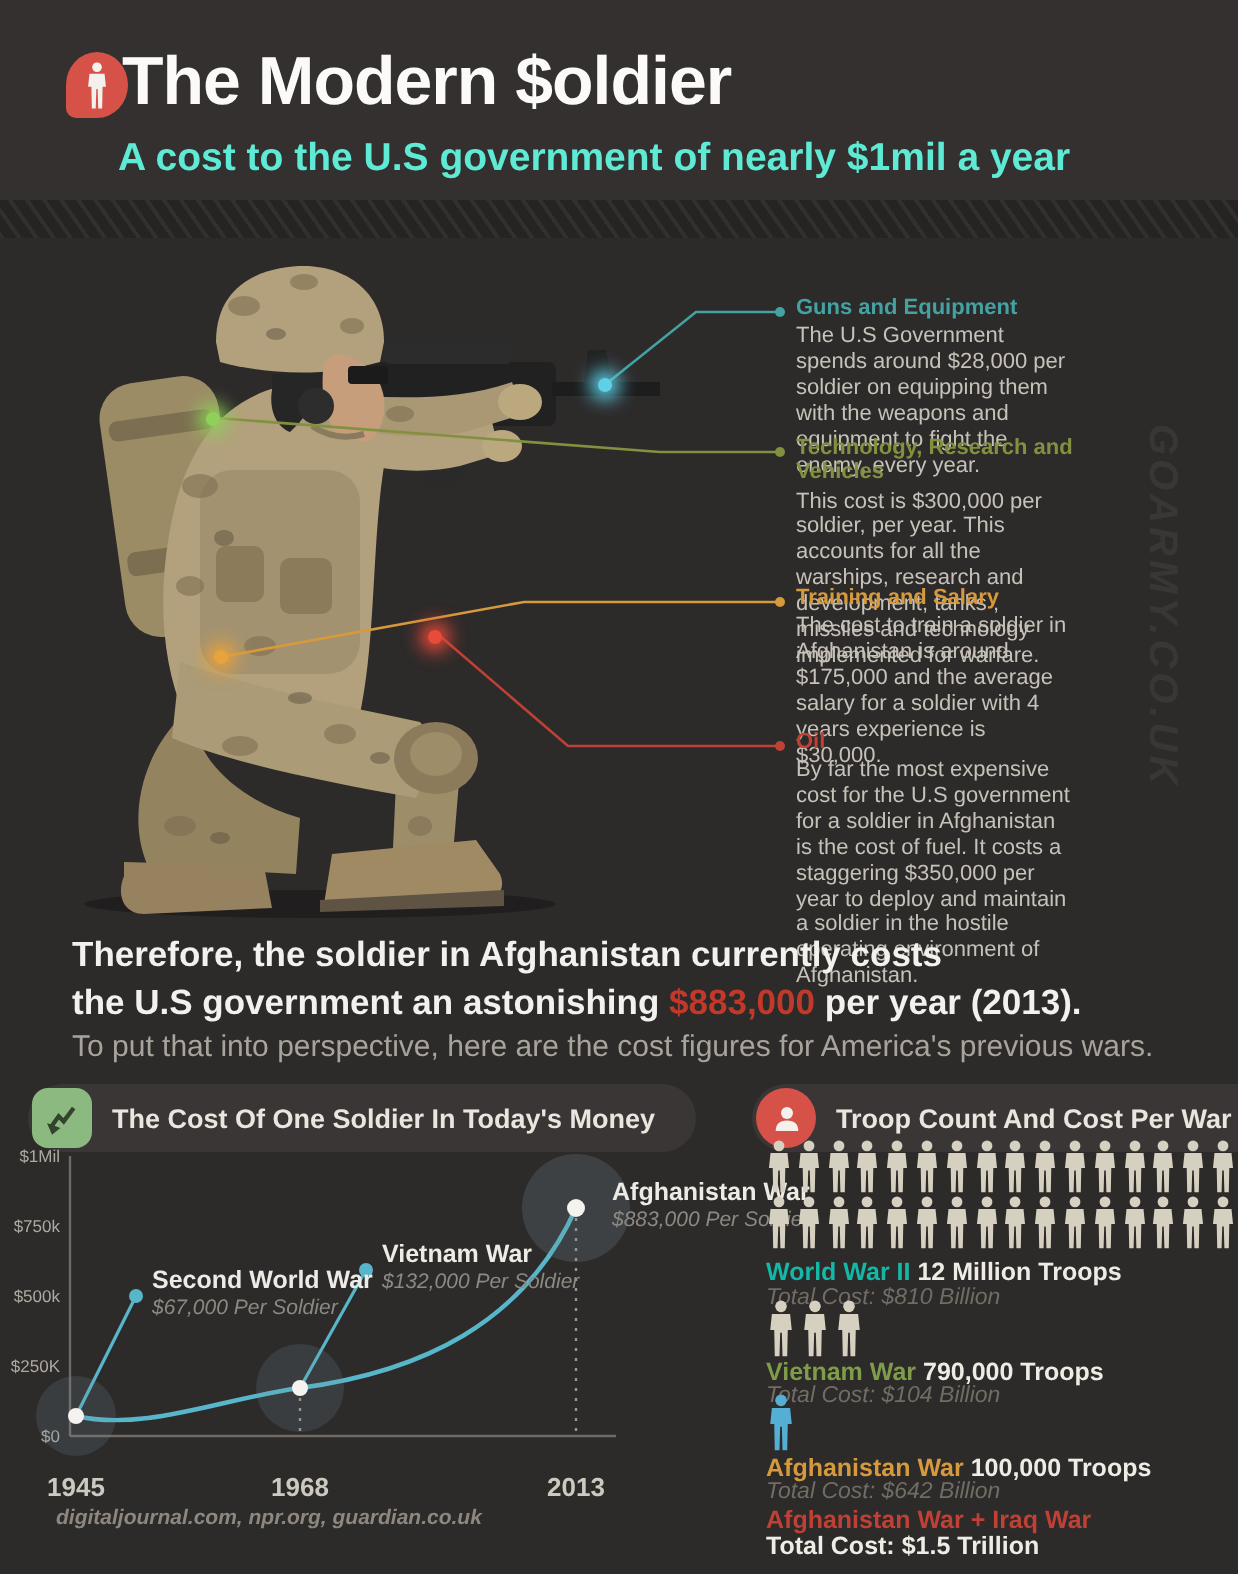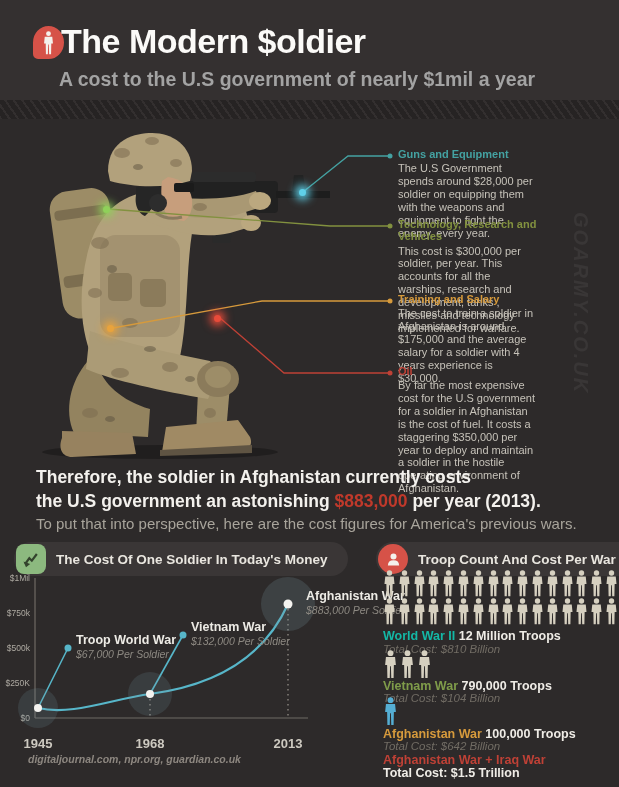--- a/index.html
+++ b/index.html
@@ -6,21 +6,21 @@
   html,body { background:#232020; }
   body { font-family:"Liberation Sans", sans-serif; }
   .page { position:relative; width:619px; height:787px; background:#2d2a2a; overflow:hidden; margin:0 auto; }
 
   
   .header { position:absolute; top:0; left:0; width:619px; height:100px; background:#343030; }
   .pin { position:absolute; left:33px; top:26px; width:31px; height:33px; background:#d65248;
          border-radius:50% 50% 50% 5px; display:flex; align-items:center; justify-content:center; }
   .pin svg { width:13px; height:24px; fill:#f4f1ec; }
   .title { position:absolute; left:61px; top:22px; font-size:34px; font-weight:bold; color:#fbfaf8; letter-spacing:-0.5px; }
-  .subtitle { position:absolute; left:59px; top:68px; font-size:19.5px; font-weight:bold; color:#a3a3a3; }
+  .subtitle { position:absolute; left:59px; top:68px; font-size:19.5px; font-weight:bold; color:#5eead4; }
   .stripes { position:absolute; top:100px; left:0; width:619px; height:19px; background:#262323;
              background-image:repeating-linear-gradient(55deg,#332f2f 0 2px,#262323 2px 7px); }
 
   
   .soldier-section { position:absolute; top:119px; left:0; width:544px; height:341px; }
   .soldier-art { position:absolute; left:0; top:4px; }
   .connectors { position:absolute; left:0; top:0; width:619px; height:341px; }
   .connectors polyline { fill:none; stroke-width:1.3px; }
   .gdot { position:absolute; width:7px; height:7px; border-radius:50%; }
   .ann { position:absolute; left:398px; width:140px; }
@@ -207,21 +207,21 @@
     <circle cx="38" cy="138" r="4" fill="#f4f3f0"></circle>
     <circle cx="150" cy="124" r="4" fill="#f4f3f0"></circle>
     <circle cx="288" cy="34" r="4.5" fill="#f4f3f0"></circle>
     <circle cx="68" cy="78" r="3.5" style="fill: rgb(87, 182, 201);"></circle>
     <circle cx="183" cy="65" r="3.5" style="fill: rgb(87, 182, 201);"></circle>
     <text class="xtick" x="38" y="178" text-anchor="middle">1945</text>
     <text class="xtick" x="150" y="178" text-anchor="middle">1968</text>
     <text class="xtick" x="288" y="178" text-anchor="middle">2013</text>
   </svg>
 
-  <div class="pt-label" style="left:76px;top:633px;">Troop World War</div>
+  <div class="pt-label" style="left:76px;top:633px;">Second World War</div>
   <div class="pt-sub" style="left:76px;top:648px;">$67,000 Per Soldier</div>
   <div class="pt-label" style="left:191px;top:620px;">Vietnam War</div>
   <div class="pt-sub" style="left:191px;top:635px;">$132,000 Per Soldier</div>
   <div class="pt-label" style="left:306px;top:589px;">Afghanistan War</div>
   <div class="pt-sub" style="left:306px;top:604px;">$883,000 Per Soldier</div>
 
   <div class="refs">
     <div>digitaljournal.com, npr.org, guardian.co.uk</div>
   </div>
 

